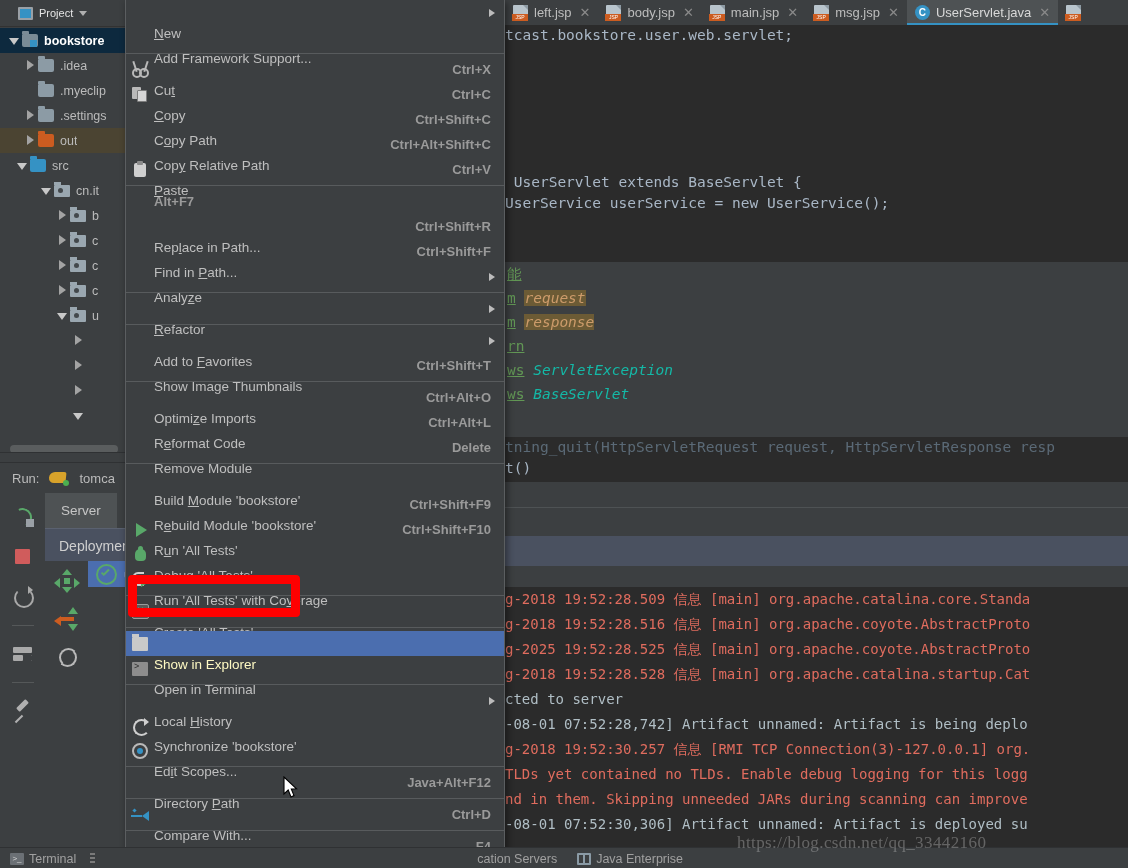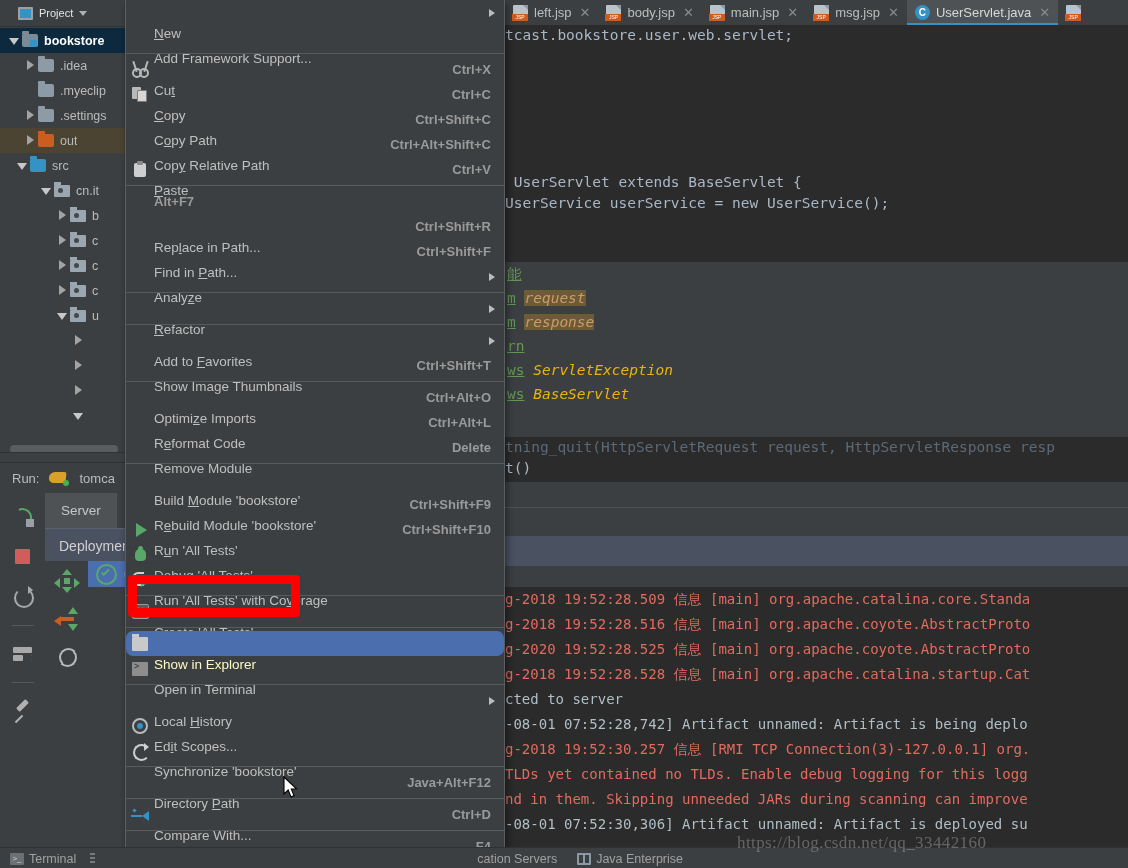--- a/index.html
+++ b/index.html
@@ -129,21 +129,21 @@
   #code-view{position:absolute;left:0;top:25px;width:623px;height:220px;background:#2b2b2b;
       font-family:"DejaVu Sans Mono","Liberation Mono",monospace;font-size:14.5px;overflow:hidden;}
   .cline{height:21px;line-height:21px;white-space:pre;}.s{color:#6a8759;}.n{color:#a9b7c6;}
 
   
   #doc-popup{position:absolute;left:0;top:262px;width:623px;height:190px;background:#3c3f41;
       font-family:"DejaVu Sans Mono","Liberation Mono",monospace;font-size:14.5px;overflow:hidden;}
   .dline{height:24px;line-height:24px;white-space:pre;padding-left:2px;}
   .hl{background:#6c5b35;color:#cc9b6a;font-style:italic;margin-top:22px;}
   .green-b{color:#629755;text-decoration:underline;}
-  .doc-it{color:#eab308;font-style:italic;}
+  .doc-it{color:#14b8a6;font-style:italic;}
   #code-view2{position:absolute;left:0;top:437px;width:623px;height:45px;background:#2b2b2b;
       font-family:"DejaVu Sans Mono","Liberation Mono",monospace;font-size:14.5px;color:#a9b7c6;overflow:hidden;}
   #mid-gap{position:absolute;left:0;top:482px;width:623px;height:105px;background:#3c3f41;}
   #mid-gap .band{position:absolute;left:0;top:54px;width:623px;height:30px;background:#4a5160;}
   #mid-gap .strip{position:absolute;left:0;top:25px;width:623px;height:26px;background:#3c3f41;border-top:1px solid #4e5254;}
 
   #console{position:absolute;left:0;top:587px;width:623px;height:255px;background:#2b2b2b;
       font-family:"DejaVu Sans Mono","Liberation Mono",monospace;font-size:14px;overflow:hidden;}
   .logline{height:25px;line-height:25px;white-space:pre;}
   .red{color:#e06c5e;}
@@ -168,21 +168,21 @@
       border:1px solid #5b5e60;border-top:none;box-sizing:border-box;
       box-shadow:2px 2px 7px rgba(0,0,0,.45);overflow:hidden;}
   .mi{height:25px;display:flex;align-items:center;position:relative;font-size:13.5px;color:#bfbfbf;}
   .mi .micon{width:28px;flex:none;display:flex;align-items:center;justify-content:center;}
   .mi .mlabel{flex:1;white-space:nowrap;margin-top:42px;}
   .mi .mkey{color:#9a9a9a;font-size:13px;padding-right:13px;white-space:nowrap;font-weight:bold;}
   .mi .msub{position:absolute;right:9px;top:50%;transform:translateY(-50%);
       width:0;height:0;border-top:4.5px solid transparent;border-bottom:4.5px solid transparent;
       border-left:6px solid #bcbcbc;}
   .msep{height:1px;background:#585b5d;margin:3px 0;}
-  .mi.sel{background:#4b6eaf;color:#fef9c3;border-radius:7px;}
+  .mi.sel{background:#4b6eaf;color:#fef9c3;}
   .u{text-decoration:underline;}
   
   .g{position:relative;width:17px;height:17px;}
   .g-cut:before{content:"";position:absolute;left:2px;top:0;width:2px;height:11px;background:#b9b9b9;transform:rotate(-18deg);}
   .g-cut:after{content:"";position:absolute;right:2px;top:0;width:2px;height:11px;background:#b9b9b9;transform:rotate(18deg);}
   .g-cut .r1,.g-cut .r2{position:absolute;bottom:0;width:6px;height:6px;border:2px solid #b9b9b9;border-radius:50%;}
   .g-cut .r1{left:0;} .g-cut .r2{right:0;}
   .g-copy:before{content:"";position:absolute;left:0;top:1px;width:9px;height:12px;background:#b9b9b9;border-radius:1px;}
   .g-copy:after{content:"";position:absolute;left:5px;top:4px;width:10px;height:12px;background:#d6d6d6;
       border:1px solid #7d7d7d;border-radius:1px;box-sizing:border-box;}
@@ -443,21 +443,21 @@
     </div>
 
     <div id="mid-gap">
       <div class="strip"></div>
       <div class="band"></div>
     </div>
 
     <div id="console">
         <div class="logline red">g-2018 19:52:28.509 信息 [main] org.apache.catalina.core.Standa</div>
         <div class="logline red">g-2018 19:52:28.516 信息 [main] org.apache.coyote.AbstractProto</div>
-        <div class="logline red">g-2020 19:52:28.525 信息 [main] org.apache.coyote.AbstractProto</div>
+        <div class="logline red">g-2025 19:52:28.525 信息 [main] org.apache.coyote.AbstractProto</div>
         <div class="logline red">g-2018 19:52:28.528 信息 [main] org.apache.catalina.startup.Cat</div>
         <div class="logline grey">cted to server</div>
         <div class="logline grey">-08-01 07:52:28,742] Artifact unnamed: Artifact is being deplo</div>
         <div class="logline red">g-2018 19:52:30.257 信息 [RMI TCP Connection(3)-127.0.0.1] org.</div>
         <div class="logline red">TLDs yet contained no TLDs. Enable debug logging for this logg</div>
         <div class="logline red">nd in them. Skipping unneeded JARs during scanning can improve</div>
         <div class="logline grey">-08-01 07:52:30,306] Artifact unnamed: Artifact is deployed su</div>
         <div class="logline grey">-08-01 07:52:30,307] Artifact unnamed: Deploy took 1,564 milli</div>
       </div>
   </div>
@@ -610,29 +610,29 @@
         <span class="mlabel">Open in Terminal</span>
       </div>
       <div class="msep"></div>
       <div class="mi">
         <span class="micon"></span>
         <span class="mlabel">Local <span class="u">H</span>istory</span>
         <span class="msub"></span>
       </div>
       <div class="mi">
         <span class="micon">
+          <span class="g g-syncmod"></span>
+        </span>
+        <span class="mlabel">Synchronize 'bookstore'</span>
+      </div>
+      <div class="mi">
+        <span class="micon">
           <span class="g-scope"></span>
         </span>
         <span class="mlabel">Ed<span class="u">i</span>t Scopes...</span>
-      </div>
-      <div class="mi">
-        <span class="micon">
-          <span class="g g-syncmod"></span>
-        </span>
-        <span class="mlabel">Synchronize 'bookstore'</span>
       </div>
       <div class="msep"></div>
       <div class="mi">
         <span class="micon"></span>
         <span class="mlabel">Directory <span class="u">P</span>ath</span>
         <span class="mkey">Java+Alt+F12</span>
       </div>
       <div class="msep"></div>
       <div class="mi">
         <span class="micon">

